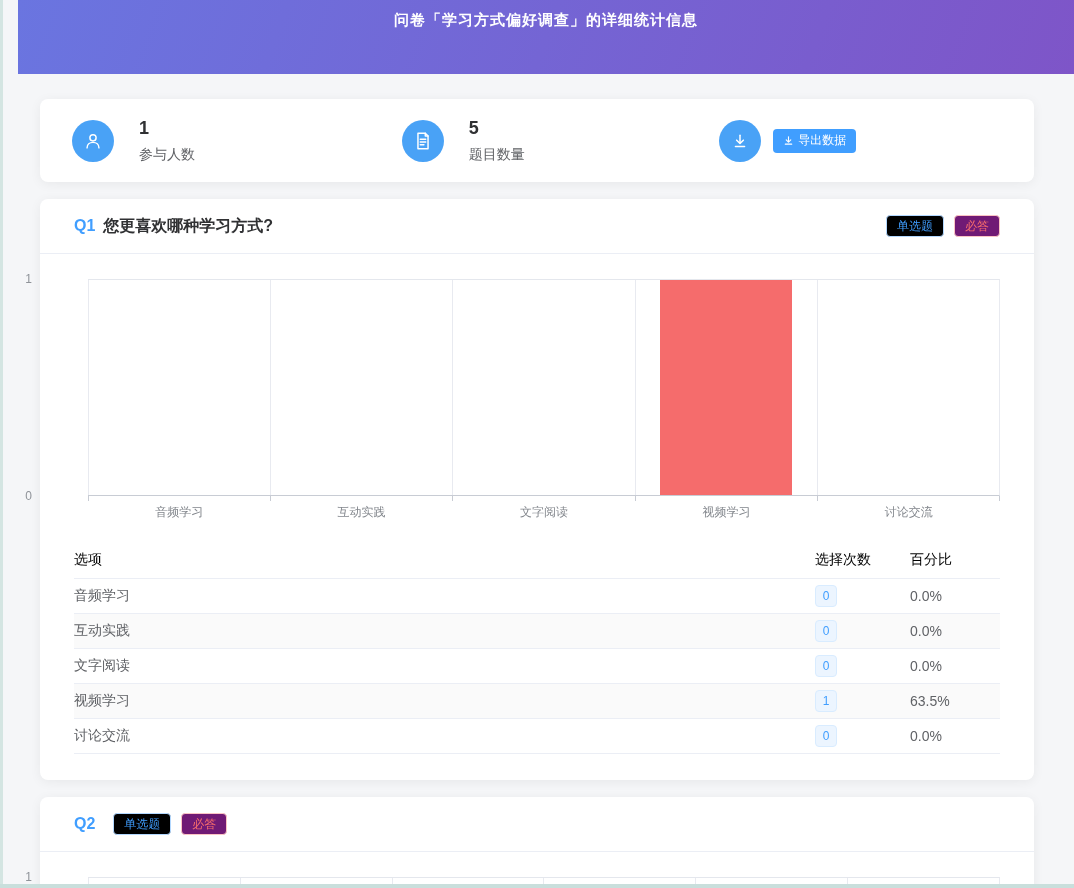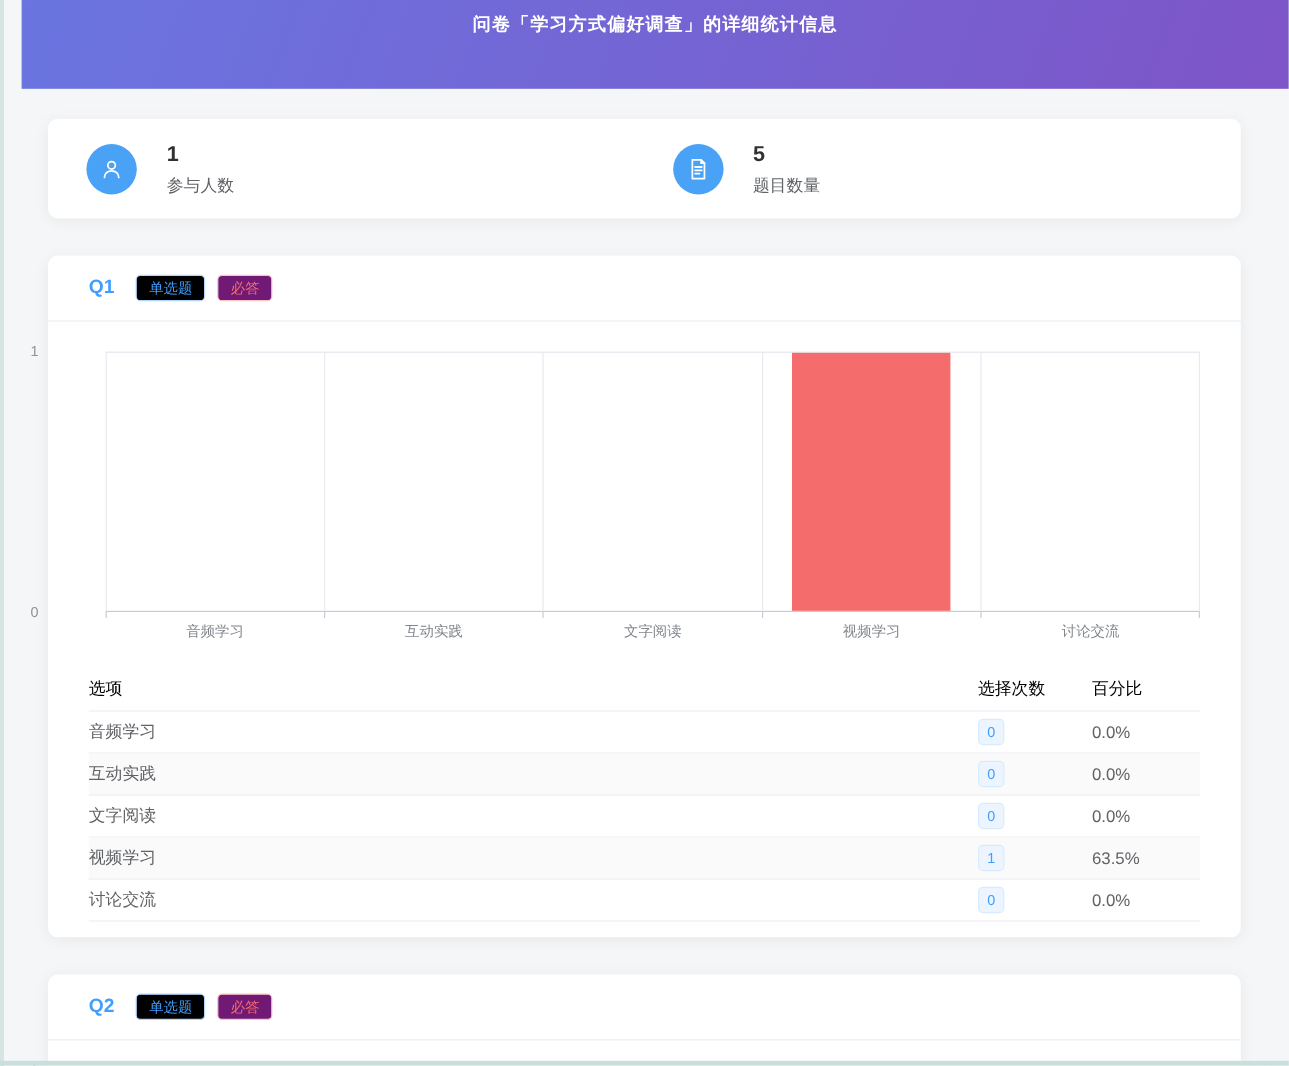--- a/index.html
+++ b/index.html
@@ -57,21 +57,21 @@
   .export-btn {
     margin-left: 12px;
     background: #409eff; color: #fff; border: none; border-radius: 4px;
     height: 24px; padding: 0 10px; font-size: 12px;
     display: inline-flex; align-items: center; gap: 4px; cursor: pointer;
     font-family: inherit;
   }
   .circle-btn { border: none; cursor: pointer; }
 
   
-  .q-card { margin-top: 31px; padding-bottom: 13px; }
+  .q-card { margin-top: 17px; padding-bottom: 26px; }
   .q-header {
     display: flex; align-items: center;
     padding: 16px 34px;
     border-bottom: 1px solid #ebeef5;
   }
   .q-num { color: #409eff; font-weight: bold; font-size: 16px; margin-right: 8px; }
   .q-title { color: #303133; font-weight: bold; font-size: 16px; flex: 1; }
   .tag {
     font-size: 12px; border-radius: 4px; padding: 4px 10px; margin-left: 10px;
     line-height: 1;
@@ -167,25 +167,43 @@
           <path d="M6.5 3.5h8l3 3v14h-11z"></path>
           <path d="M14.5 3.5v3h3"></path>
           <path d="M9 10h6M9 13h6M9 16h4"></path>
         </svg>
       </div>
       <div class="stat-text">
         <div class="stat-value">5</div>
         <div class="stat-label">题目数量</div>
       </div>
     </div>
+    <div class="stat-group g3">
+      <button class="icon-circle circle-btn">
+        <svg width="20" height="20" viewBox="0 0 24 24" fill="none" stroke="#ffffff" stroke-width="1.8" stroke-linecap="round" stroke-linejoin="round">
+          <path d="M12 5v9"></path>
+          <path d="M8 11l4 4 4-4"></path>
+          <path d="M6.5 18.5h11"></path>
+        </svg>
+      </button>
+      <button class="export-btn">
+        <svg width="11" height="11" viewBox="0 0 24 24" fill="none" stroke="#ffffff" stroke-width="2.4" stroke-linecap="round" stroke-linejoin="round">
+          <path d="M12 4v10"></path>
+            <path d="M7 10.5l5 5 5-5"></path>
+            <path d="M5 20h14"></path>
+        </svg>
+        <span>导出数据</span>
+      </button>
+    </div>
   </section>
 
   <section class="card q-card">
     <div class="q-header">
       <span class="q-num">Q1</span>
+      <span class="q-title">您更喜欢哪种学习方式?</span>
       <span class="tag tag-blue">单选题</span>
       <span class="tag tag-red">必答</span>
     </div>
 
     <div class="chart-wrap">
       <span class="ylabel top">1</span>
       <span class="ylabel bottom">0</span>
       <div class="plot">
           <div class="chart-col"></div>
           <div class="chart-col"></div>

